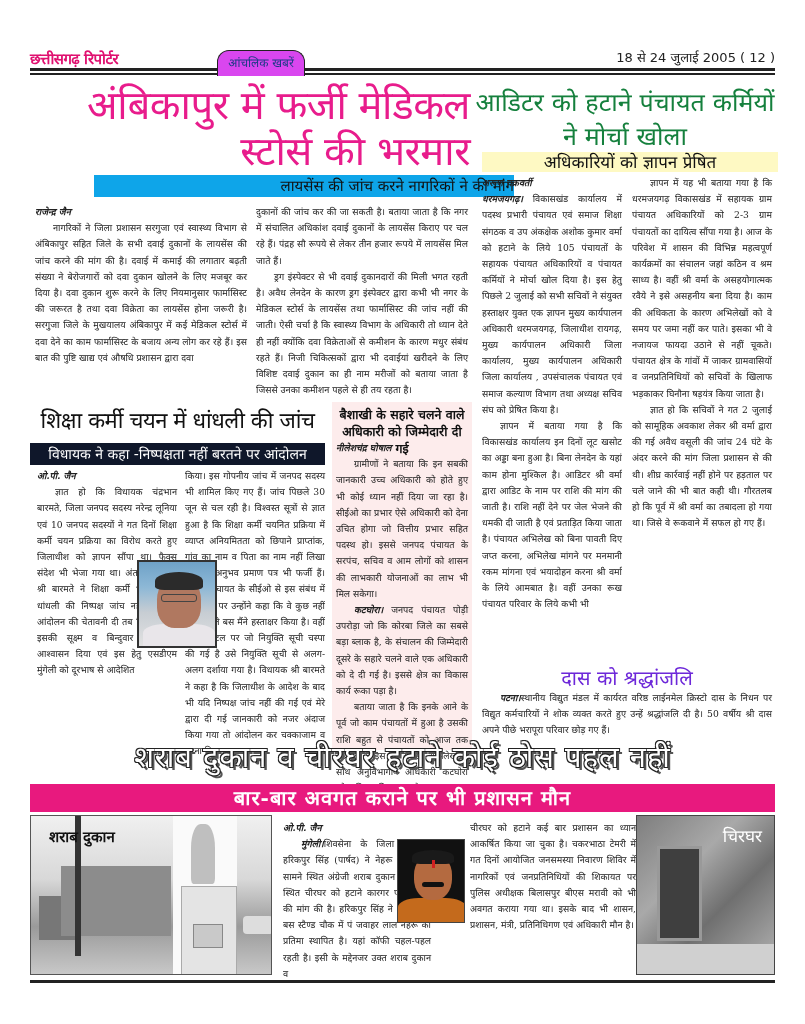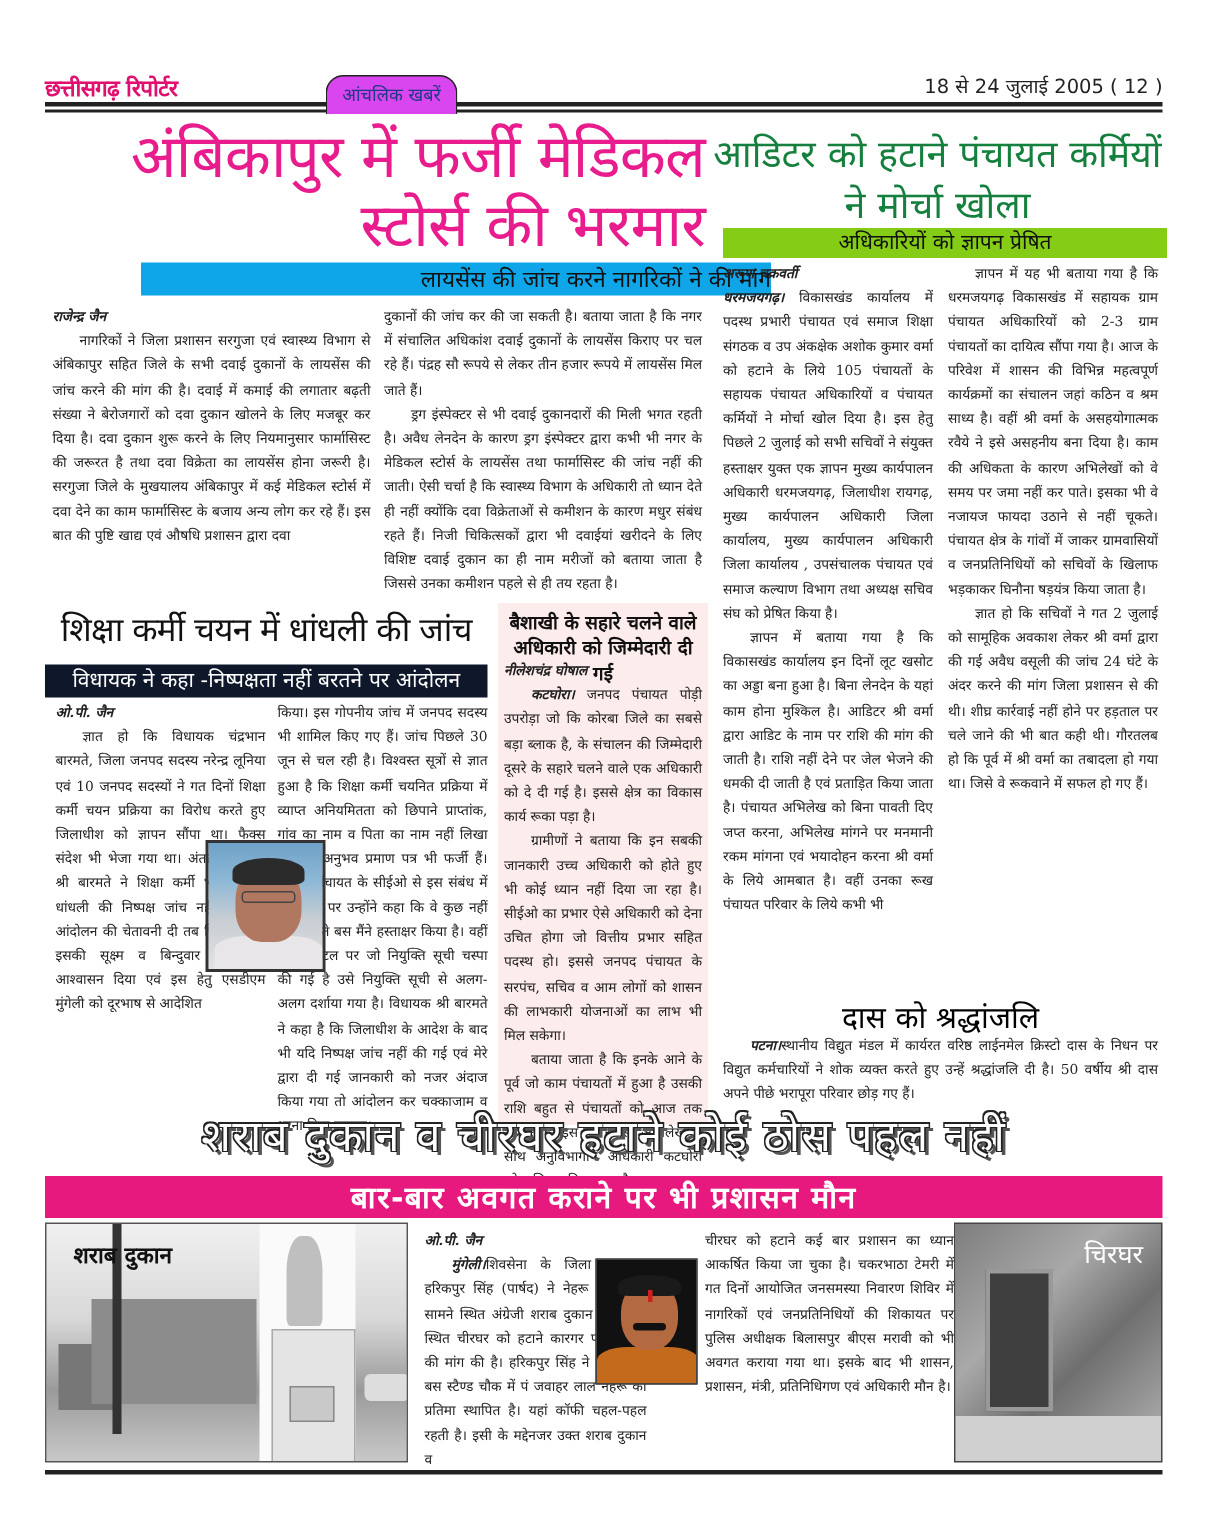--- a/index.html
+++ b/index.html
@@ -13,21 +13,21 @@
   .mast-rule1 { left: 30px; right: 30px; top: 68px; height: 3px; background: #222; }
   .mast-rule2 { left: 30px; right: 30px; top: 73px; height: 2px; background: #222; }
   .mast-tab { left: 217px; top: 50px; width: 88px; height: 26px; border: 1.5px solid #222; border-bottom: none; border-radius: 12px 12px 0 0; background: #d946ef; text-align: center; font-size: 12px; color: #1c3a86; line-height: 24px; }
 
   
   .h1-pink { left: 30px; width: 440px; top: 82px; text-align: right; font-size: 40px; line-height: 46px; color: #e81c8c; font-family: "DejaVu Sans", sans-serif; font-weight: normal; letter-spacing: -0.5px; }
   .sub-band { left: 50px; width: 420px; top: 175px; height: 22px; background: #0ea5e9; text-align: right; font-size: 15px; line-height: 22px; color: #111; margin-left: 44px; }
 
   
   .h2-black { left: 475px; width: 300px; top: 86px; text-align: center; font-size: 25px; line-height: 34px; color: #15803d; }
-  .sub-band2 { left: 482px; width: 296px; top: 152px; height: 20px; background: #84cc16; text-align: center; font-size: 14px; line-height: 20px; color: #111; }
+  .sub-band2 { left: 482px; width: 296px; top: 152px; height: 20px; background: #fef9c3; text-align: center; font-size: 17px; line-height: 20px; color: #111; }
 
   .col { font-size: 9.2px; line-height: 16.2px; text-align: justify; color: #222; font-family: "DejaVu Serif", serif; }
   .byline { font-style: italic; font-weight: bold; }
   .place { font-style: italic; font-weight: bold; }
   .para { text-indent: 18px; }
 
   .c1 { left: 35px; top: 204px; width: 212px; }
   .c2 { left: 256px; top: 204px; width: 212px; }
   .c3 { left: 482px; top: 175px; width: 140px; }
   .c4 { left: 632px; top: 175px; width: 140px; }
@@ -42,21 +42,21 @@
   .photo1 .hair { position:absolute; left: 16px; top: 10px; width: 48px; height: 18px; border-radius: 50% 50% 20% 20%; background: #2b2b2b; }
   .photo1 .shirt { position:absolute; left: 4px; top: 62px; width: 72px; height: 30px; border-radius: 30% 30% 0 0; background: #e9e6ea; }
   .photo1 .glasses { position:absolute; left: 22px; top: 32px; width: 36px; height: 8px; border: 1.5px solid #444; border-radius: 3px; }
 
   
   .box-pink { left: 332px; top: 402px; width: 140px; height: 348px; background: #fdecec; }
   .h4 { left: 334px; width: 136px; top: 406px; font-size: 12.5px; line-height: 17px; text-align: center; color: #111; font-weight: bold; }
   .c7 { left: 336px; top: 440px; width: 132px; }
 
   
-  .h5 { left: 482px; width: 290px; top: 664px; font-size: 20px; text-align: center; color: #000000; }
+  .h5 { left: 482px; width: 290px; top: 664px; font-size: 20px; text-align: center; color: #6d28d9; }
   .c8 { left: 482px; top: 690px; width: 290px; }
 
   
   .big { left: 30px; width: 745px; top: 736px; font-size: 29px; text-align: center; color: #fff; letter-spacing: 1px; font-family: "DejaVu Serif", serif; text-shadow: 1px 1px 0 #222, -1px -1px 0 #222, 1px -1px 0 #222, -1px 1px 0 #222, 3px 3px 0 #555; }
 
   .pink-band { left: 30px; width: 745px; top: 784px; height: 28px; background: #e8197e; color: #fff; font-size: 20px; line-height: 28px; text-align: center; font-weight: bold; letter-spacing: 1px; }
 
   .photo2 { left: 30px; top: 815px; width: 242px; height: 160px; border: 1.5px solid #555; background: linear-gradient(180deg,#f0f0f0 0%,#d8d8d8 40%,#9a9a9a 70%,#c8c8c8 100%); overflow: hidden; }
   .photo2 .bldg { position:absolute; left: 30px; top: 50px; width: 110px; height: 70px; background: #8c8c8c; }
   .photo2 .bldg2 { position:absolute; left: 8px; top: 80px; width: 40px; height: 44px; background: #777; }
@@ -129,22 +129,22 @@
   <div class="shirt"></div>
     <div class="face"></div>
     <div class="hair"></div>
     <div class="glasses"></div>
 </div>
 
 <div class="abs box-pink"></div>
 <div class="abs h4">बैशाखी के सहारे चलने वाले अधिकारी को जिम्मेदारी दी गई</div>
 <div class="abs col c7">
   <div class="byline">नीलेशचंद्र घोषाल</div>
+  <div class="para">ग्रामीणों ने बताया कि इन सबकी जानकारी उच्च अधिकारी को होते हुए भी कोई ध्यान नहीं दिया जा रहा है। सीईओ का प्रभार ऐसे अधिकारी को देना उचित होगा जो वित्तीय प्रभार सहित पदस्थ हो। इससे जनपद पंचायत के सरपंच, सचिव व आम लोगों को शासन की लाभकारी योजनाओं का लाभ भी मिल सकेगा।</div>
   <div class="para"><span class="place">कटघोरा।</span> <span>जनपद पंचायत पोड़ी उपरोड़ा जो कि कोरबा जिले का सबसे बड़ा ब्लाक है, के संचालन की जिम्मेदारी दूसरे के सहारे चलने वाले एक अधिकारी को दे दी गई है। इससे क्षेत्र का विकास कार्य रूका पड़ा है।</span></div>
-  <div class="para">ग्रामीणों ने बताया कि इन सबकी जानकारी उच्च अधिकारी को होते हुए भी कोई ध्यान नहीं दिया जा रहा है। सीईओ का प्रभार ऐसे अधिकारी को देना उचित होगा जो वित्तीय प्रभार सहित पदस्थ हो। इससे जनपद पंचायत के सरपंच, सचिव व आम लोगों को शासन की लाभकारी योजनाओं का लाभ भी मिल सकेगा।</div>
   <div class="para">बताया जाता है कि इनके आने के पूर्व जो काम पंचायतों में हुआ है उसकी राशि बहुत से पंचायतों को आज तक अप्राप्त है। इस हेतु समस्त अभिलेख के साथ अनुविभागीय अधिकारी कटघोरा को अधिकृत किया गया है।</div>
 </div>
 
 <div class="abs h5">दास को श्रद्धांजलि</div>
 <div class="abs col c8 para">
   <span class="place">पटना।</span><span>स्थानीय विद्युत मंडल में कार्यरत वरिष्ठ लाईनमेल क्रिस्टो दास के निधन पर विद्युत कर्मचारियों ने शोक व्यक्त करते हुए उन्हें श्रद्धांजलि दी है। 50 वर्षीय श्री दास अपने पीछे भरापूरा परिवार छोड़ गए हैं।</span>
 </div>
 
 <div class="abs big">शराब दुकान व चीरघर हटाने कोई ठोस पहल नहीं</div>
 <div class="abs pink-band">बार-बार अवगत कराने पर भी प्रशासन मौन</div>

